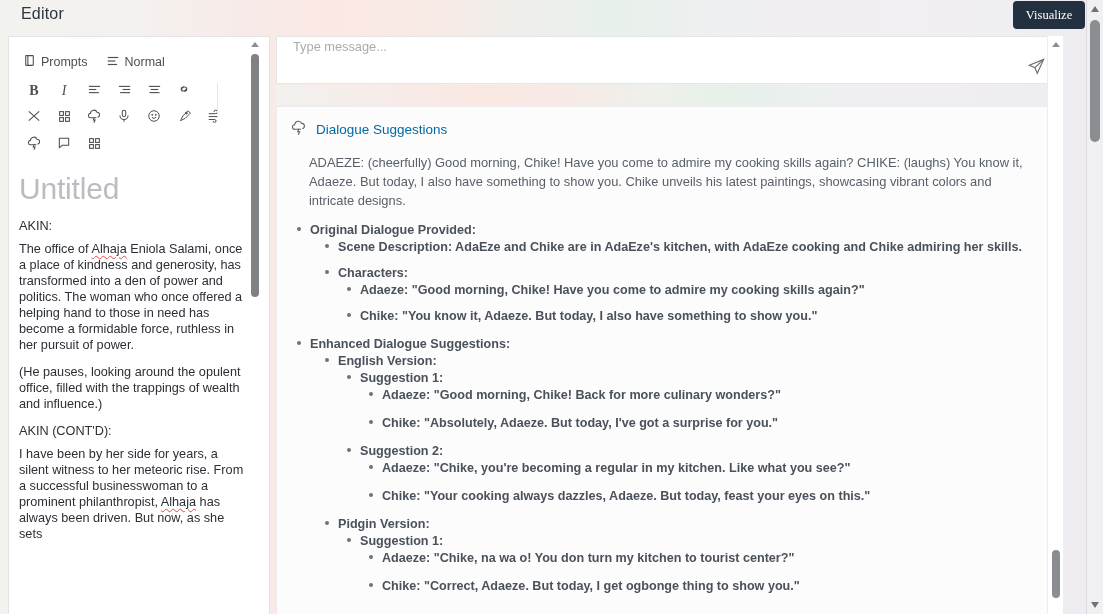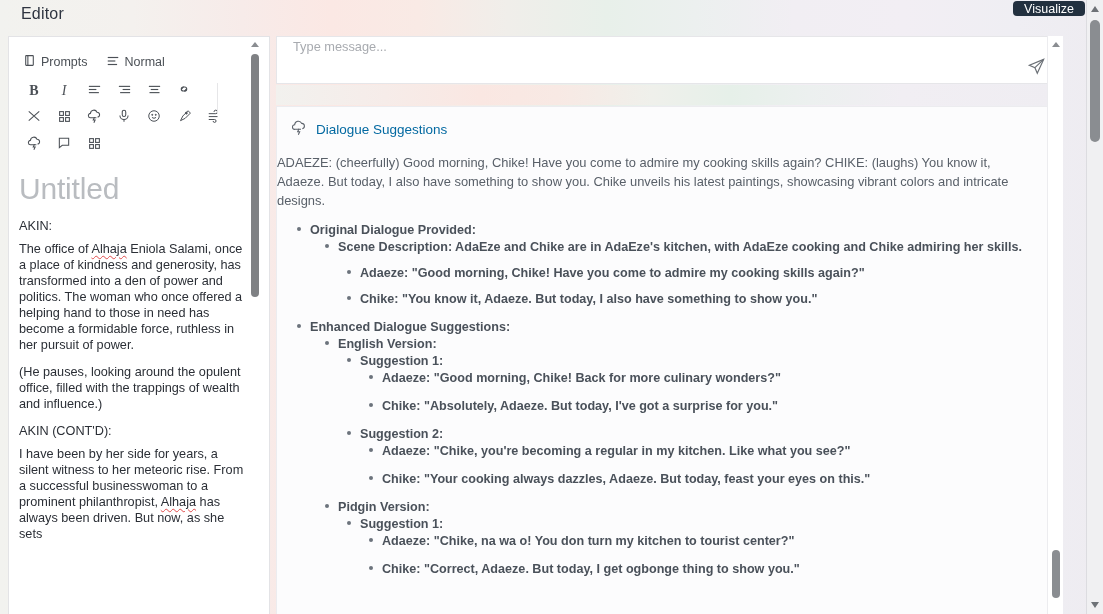--- a/index.html
+++ b/index.html
@@ -23,26 +23,26 @@
   .topbar {
     position: absolute; top: 0; left: 0;
     width: 1103px; height: 30px;
   }
   .app-title {
     position: absolute; left: 21px; top: 5px;
     font-size: 16px; color: #2e3440; letter-spacing: .2px;
   }
   .visualize-btn {
     position: absolute; right: 18px; top: 1px;
-    width: 72px; height: 15px;
+    width: 72px; height: 28px;
     background: #22303f;
     color: #ffffff;
     border: none; border-radius: 4px;
     font-size: 12.5px;
-    font-family: Liberation Sans, sans-serif;
+    font-family: Liberation Serif, serif;
     cursor: pointer;
     display: flex; align-items: center; justify-content: center;
   }
   
   .left-panel {
     position: absolute; left: 8px; top: 36px;
     width: 262px; height: 578px;
     background: #ffffff;
     border: 1px solid #e3e3e6;
     border-bottom: none;
@@ -166,21 +166,21 @@
     box-sizing: border-box;
     overflow: hidden;
   }
   .card-head {
     display: flex; align-items: center; gap: 9px;
     padding: 13px 0 0 14px;
     font-size: 13.5px; color: #0369a1;
   }
   .card-head svg { color: #5a6069; }
   .intro {
-    padding: 14px 22px 0 0;
+    padding: 14px 22px 0 32px;
     font-size: 12.9px; line-height: 19px;
     color: #596069;
   }
   .bullets { margin: 12px 0 0 0; padding: 0; list-style: none; }
   .bullets ul { margin: 0; padding: 0; list-style: none; }
   .bullets li { position: relative; }
   .b-row {
     display: flex; align-items: baseline;
     font-size: 12.6px; color: #5d646d; line-height: 17px;
   }
@@ -470,20 +470,24 @@
               <span>Original Dialogue Provided:</span>
             </div>
             <ul>
               <li class="lvl2">
                 <div class="b-row">
                   <span class="dot"></span>
                   <span>Scene Description: AdaEze and Chike are in AdaEze's kitchen, with AdaEze cooking and Chike admiring her skills.</span>
                 </div>
               </li>
               <li class="lvl2">
+                <div class="b-row">
+                  <span class="dot"></span>
+                  <span>Characters:</span>
+                </div>
                 <ul>
                   <li class="lvl3">
                     <div class="b-row">
                       <span class="dot"></span>
                       <span>Adaeze: "Good morning, Chike! Have you come to admire my cooking skills again?"</span>
                     </div>
                   </li>
                   <li class="lvl3">
                     <div class="b-row">
                       <span class="dot"></span>

